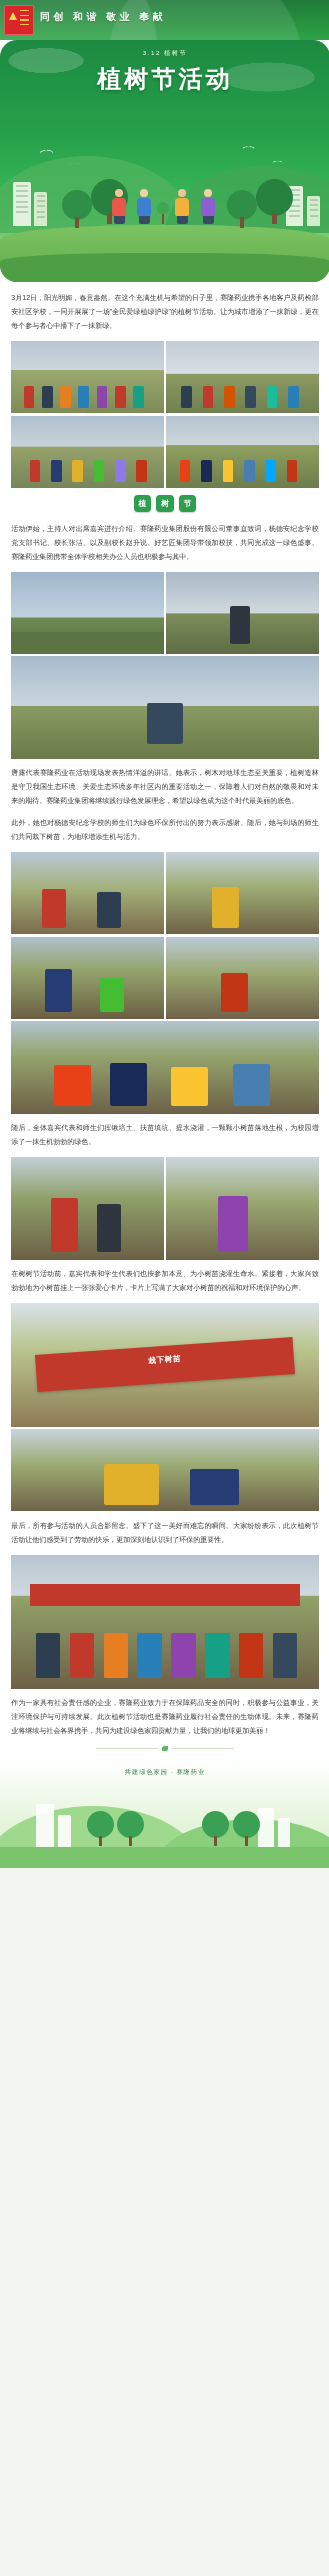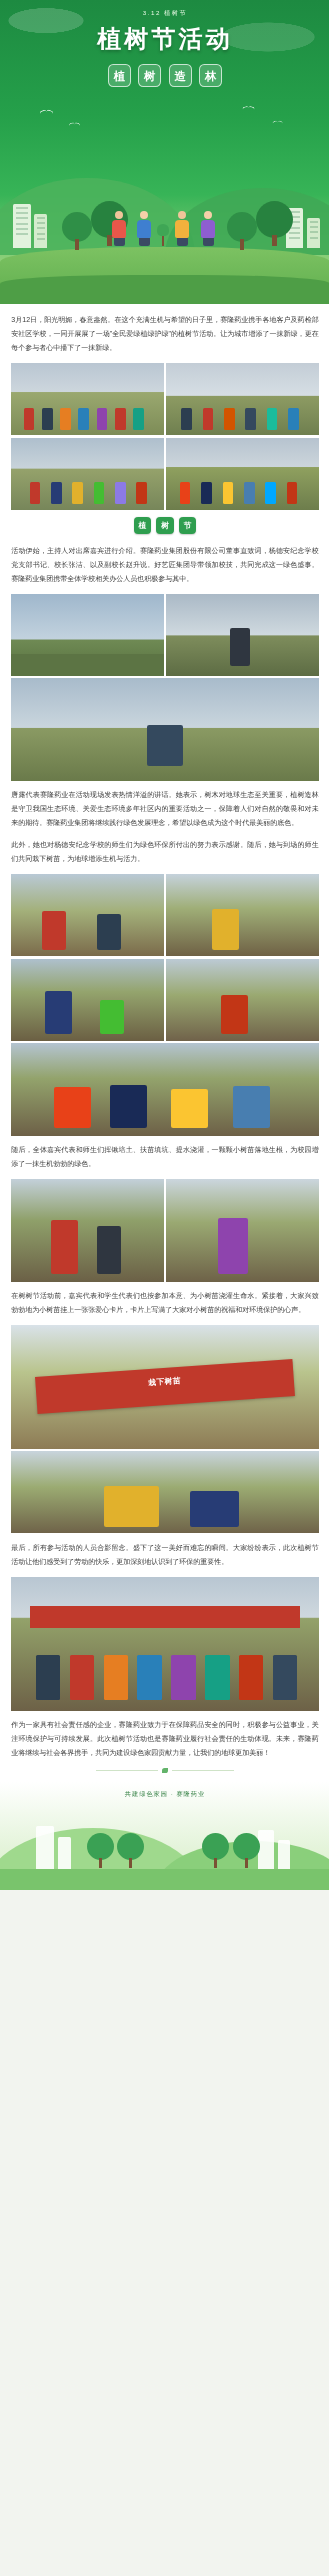--- a/index.html
+++ b/index.html
@@ -43,23 +43,24 @@
     opacity:.85;
   }
   .banner-title {
     position:absolute; left:40px; top:11.3px;
     color:#ffffff; font-size:9.8px; letter-spacing:3.6px; font-weight:bold;
     text-shadow: 0 0.5px 1px rgba(0,0,0,.25);
   }
 
   
   .hero {
-    position:relative; width:330px; height:304px;
+    position:relative; width:330px; height:242px;
     background: linear-gradient(180deg,#1d8a41 0%, #25a04a 38%, #37b457 64%, #8fd07a 86%, #cbe6a6 100%);
     overflow:hidden;
+    border-radius:17px;
   }
   .hero .cloudband{
     position:absolute; left:0; top:0; width:330px; height:93px;
     background:
       radial-gradient(ellipse 62px 20.6px at 46px 20.6px, rgba(255,255,255,.18) 0 60%, transparent 61%),
       radial-gradient(ellipse 77px 24px at 268px 37px, rgba(255,255,255,.14) 0 60%, transparent 61%);
   }
   .hero .date {
     position:absolute; top:9.3px; left:0; width:330px; text-align:center;
     color:#eafbe6; font-size:6.2px; letter-spacing:1.5px;
@@ -199,33 +200,32 @@
   .end-note{
     position:absolute; left:0; top:8.2px; width:330px; text-align:center;
     color:#2f7d3f; font-size:6.2px; letter-spacing:1px;
   }
 </style>
 </head>
 <body>
 
 <div class="page">
 
+  <div class="banner">
+    <div class="ban-strip"></div>
+    <div class="red-flag"></div>
+    <div class="banner-title">同创 和谐 敬业 奉献</div>
+  </div>
 
   <div class="hero">
     <div class="cloudband"></div>
     <div class="date">3.12 植树节</div>
     <div class="big-title">植树节活动</div>
 
     <div class="sub-wrap">
-      <div class="sub-line">
-        <span class="sub-ch">植</span>
-        <span class="sub-ch">树</span>
-        <span class="sub-ch">造</span>
-        <span class="sub-ch">林</span>
-      </div>
     </div>
 
     <i class="bird b1"></i>
     <i class="bird b2"></i>
     <i class="bird b3"></i>
     <i class="bird b4"></i>
 
     <div class="hill-far"></div>
     <div class="hill-far2"></div>
     <div class="ground"></div>

